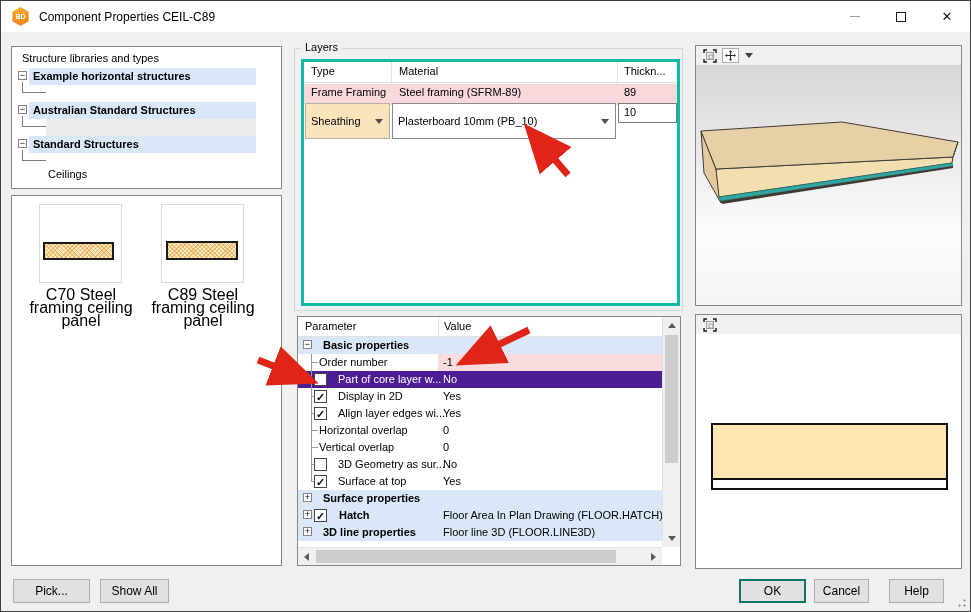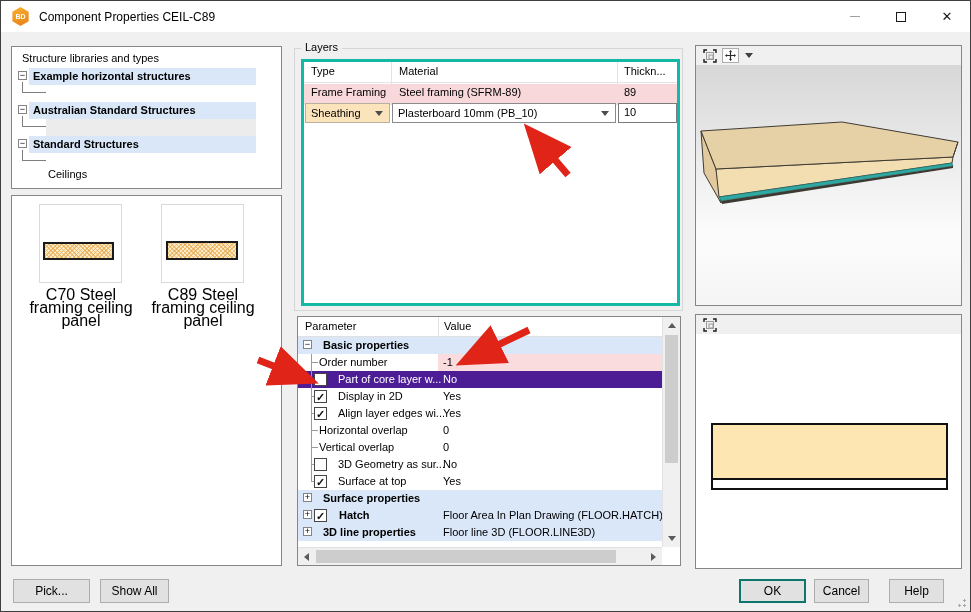--- a/index.html
+++ b/index.html
@@ -39,21 +39,21 @@
   .thumb-label{position:absolute;font-size:16px;text-align:center;line-height:13px;color:#000;}
 
   
   .groupbox{position:absolute;border:1px solid #d5d5d5;background:#f0f0f0;}
   .group-label{position:absolute;left:6px;top:-8px;background:#f0f0f0;padding:0 4px;font-size:11px;color:#000;}
   .ltable{position:absolute;left:6px;top:10px;width:379px;height:247px;background:#fff;border:3px solid #14b8a6;}
   .lhead{position:absolute;top:0;left:0;right:0;height:21px;border-bottom:1px solid #e3e3e3;font-size:11px;}
   .lcol-div{position:absolute;top:0;bottom:0;width:1px;background:#e3e3e3;}
   .lrow1{position:absolute;left:0;right:0;top:22px;height:21px;background:#f8d8da;font-size:11px;}
   .lcell{position:absolute;top:2px;white-space:nowrap;}
-  .combo{position:absolute;height:20px;background:#fff;border:1px solid #8a8a8a;font-size:11px;display:flex;align-items:center;}
+  .combo{position:absolute;height:36px;background:#fff;border:1px solid #8a8a8a;font-size:11px;display:flex;align-items:center;}
   .combo .ctext{padding-left:5px;flex:1;white-space:nowrap;overflow:hidden;}
   .chev{width:0;height:0;border-left:4px solid transparent;border-right:4px solid transparent;border-top:5px solid #4d4d4d;margin-right:6px;}
   .combo.wheat{background:#fbe4bb;border-color:#b9b1a0;}
   .thk-input{position:absolute;height:20px;background:#fff;border:1px solid #7a7a7a;font-size:11px;padding:2px 0 0 5px;}
 
   
   .phead{position:absolute;left:0;top:0;right:18px;height:20px;border-bottom:1px solid #e0e0e0;font-size:11px;background:#fff;}
   .pdiv{position:absolute;left:140px;top:0;height:20px;width:1px;background:#e0e0e0;}
   .prows{position:absolute;left:0;top:20px;right:18px;bottom:18px;overflow:hidden;}
   .prow{position:relative;height:17px;font-size:11px;white-space:nowrap;}

